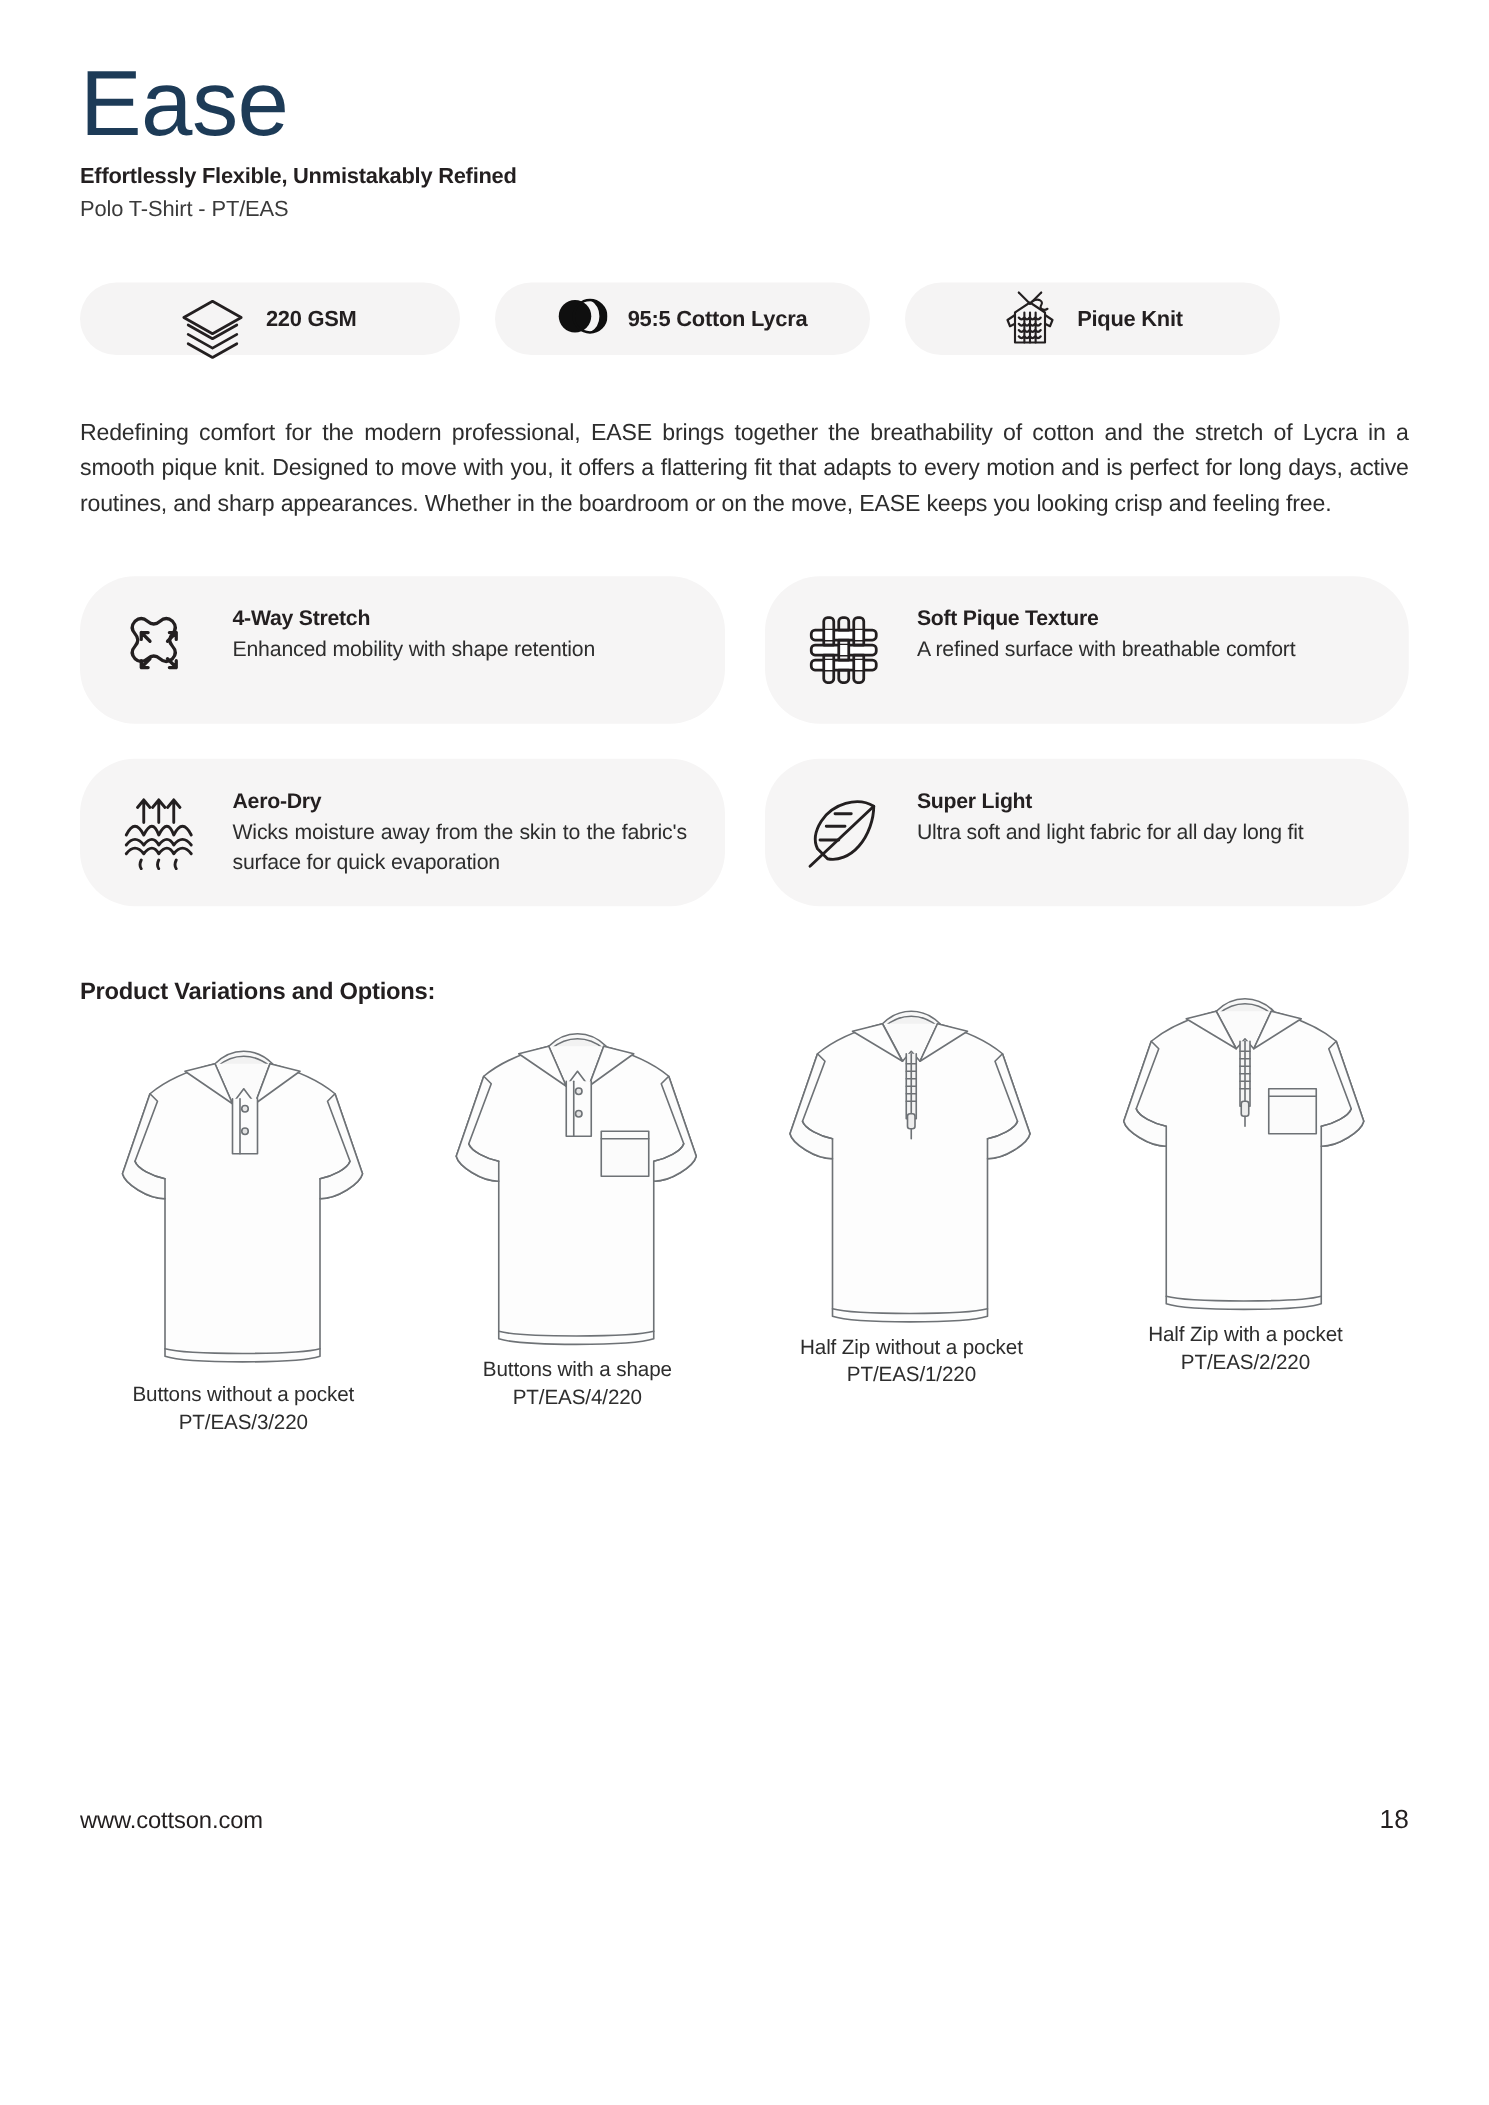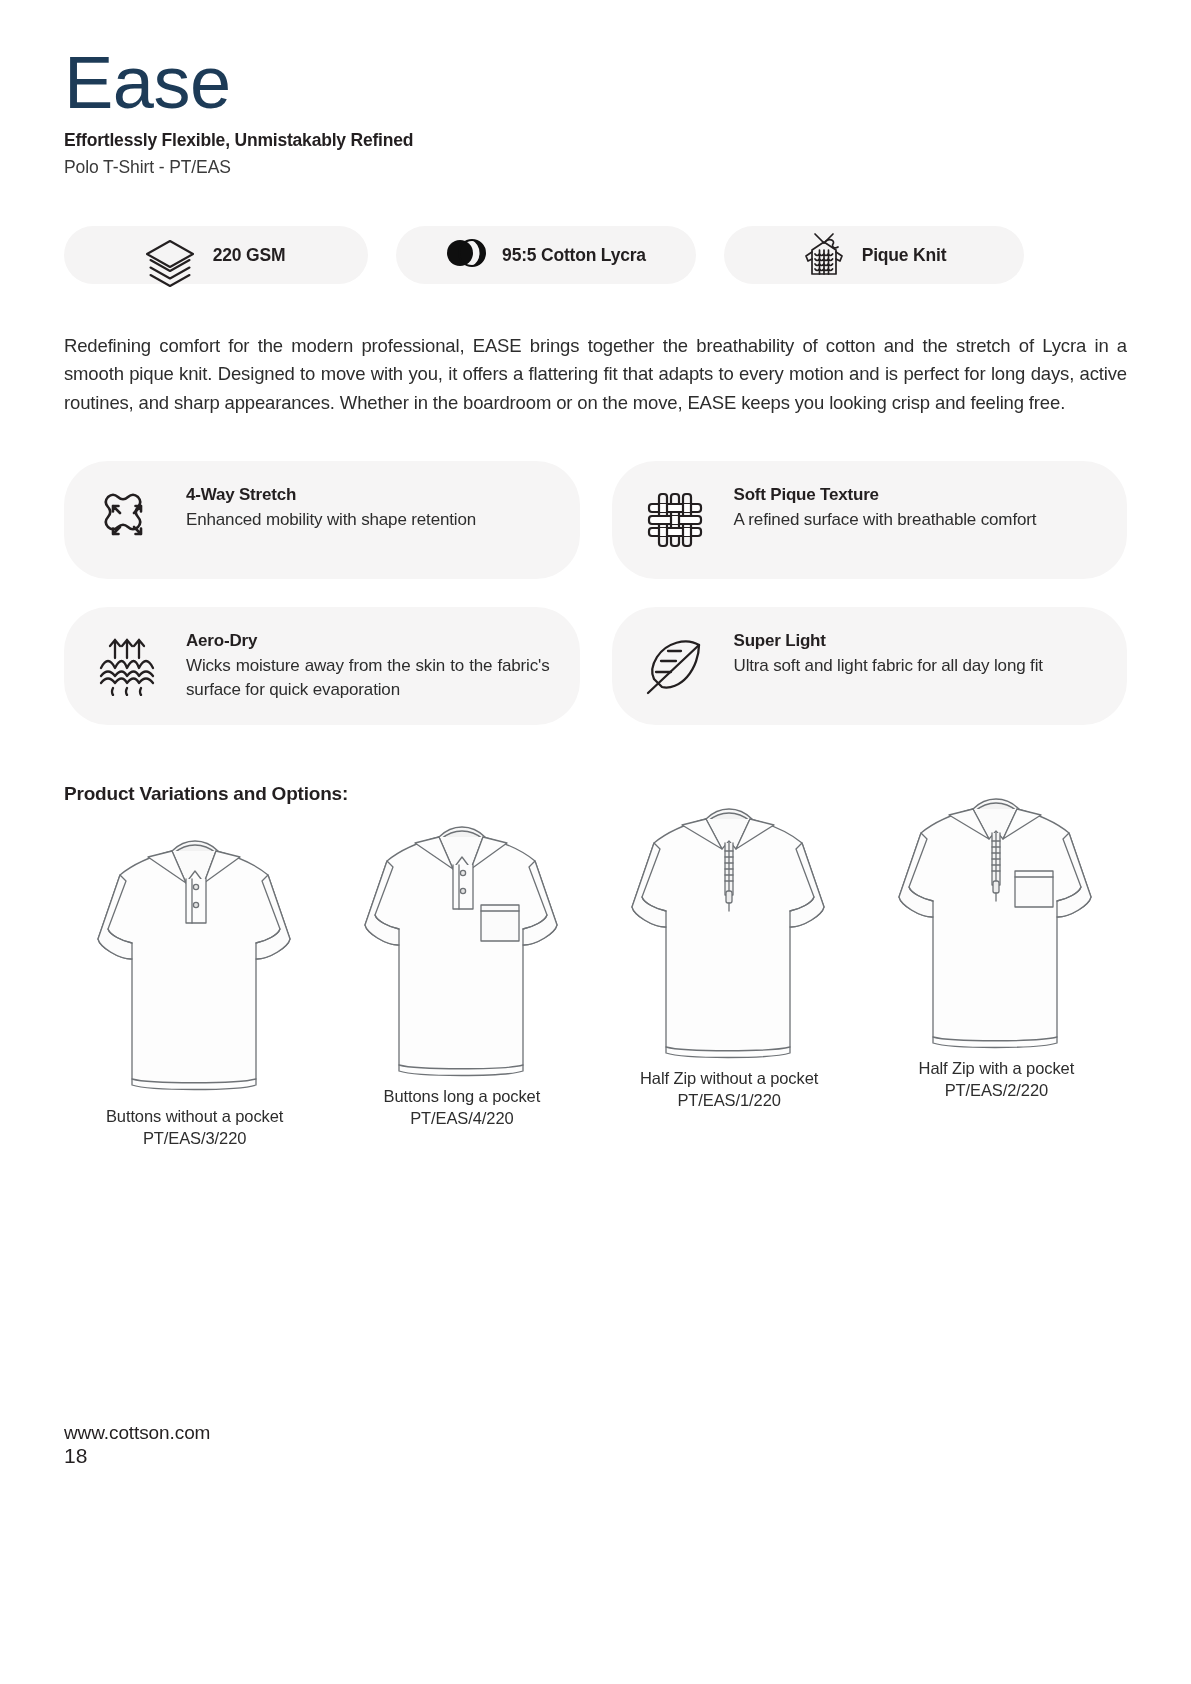--- a/index.html
+++ b/index.html
@@ -193,21 +193,20 @@
 
   
   .footer {
     position: absolute;
     left: 64px;
     right: 64px;
     bottom: 168px;
     display: flex;
     align-items: baseline;
     justify-content: space-between;
-    flex-direction: column;
   }
   .footer-url {
     font-size: 19px;
     color: #231f20;
     letter-spacing: -0.1px;
   }
   .footer-page {
     font-size: 21px;
     color: #231f20;
   }
@@ -410,21 +409,21 @@
           <path d="M98 52 L98 96 L118 96 L118 52" fill="#fcfcfc"></path>
           <path d="M104 52 L104 96"></path>
           <circle cx="108" cy="60" r="2.6" fill="#e8e8e8"></circle>
           <circle cx="108" cy="78" r="2.6" fill="#e2e2e2"></circle>
 
           <path d="M126 92 L164 92 L164 128 L126 128 Z" fill="#fbfbfb"></path>
           <path d="M126 98 L164 98"></path>
           <path d="M44 252 C62 257 150 257 168 252"></path>
         </svg>
       </div>
-      <div class="variant-name">Buttons long a pocket</div>
+      <div class="variant-name">Buttons with a shape</div>
       <div class="variant-sku">PT/EAS/4/220</div>
     </div>
 
     <div class="variant v3">
       <div class="variant-figure">
         <svg width="214" height="266" viewBox="0 0 214 266" fill="none" stroke="#6e7276" stroke-width="1.3" stroke-linejoin="round" stroke-linecap="round">
           <path d="M84 24 C60 30 44 38 32 48 L10 112 C12 120 30 132 44 132
                    L44 258 C62 264 150 264 168 258 L168 132
                    C182 132 200 120 202 112 L180 48 C168 38 152 30 128 24
                    L107 44 Z" fill="#fdfdfd"></path>

